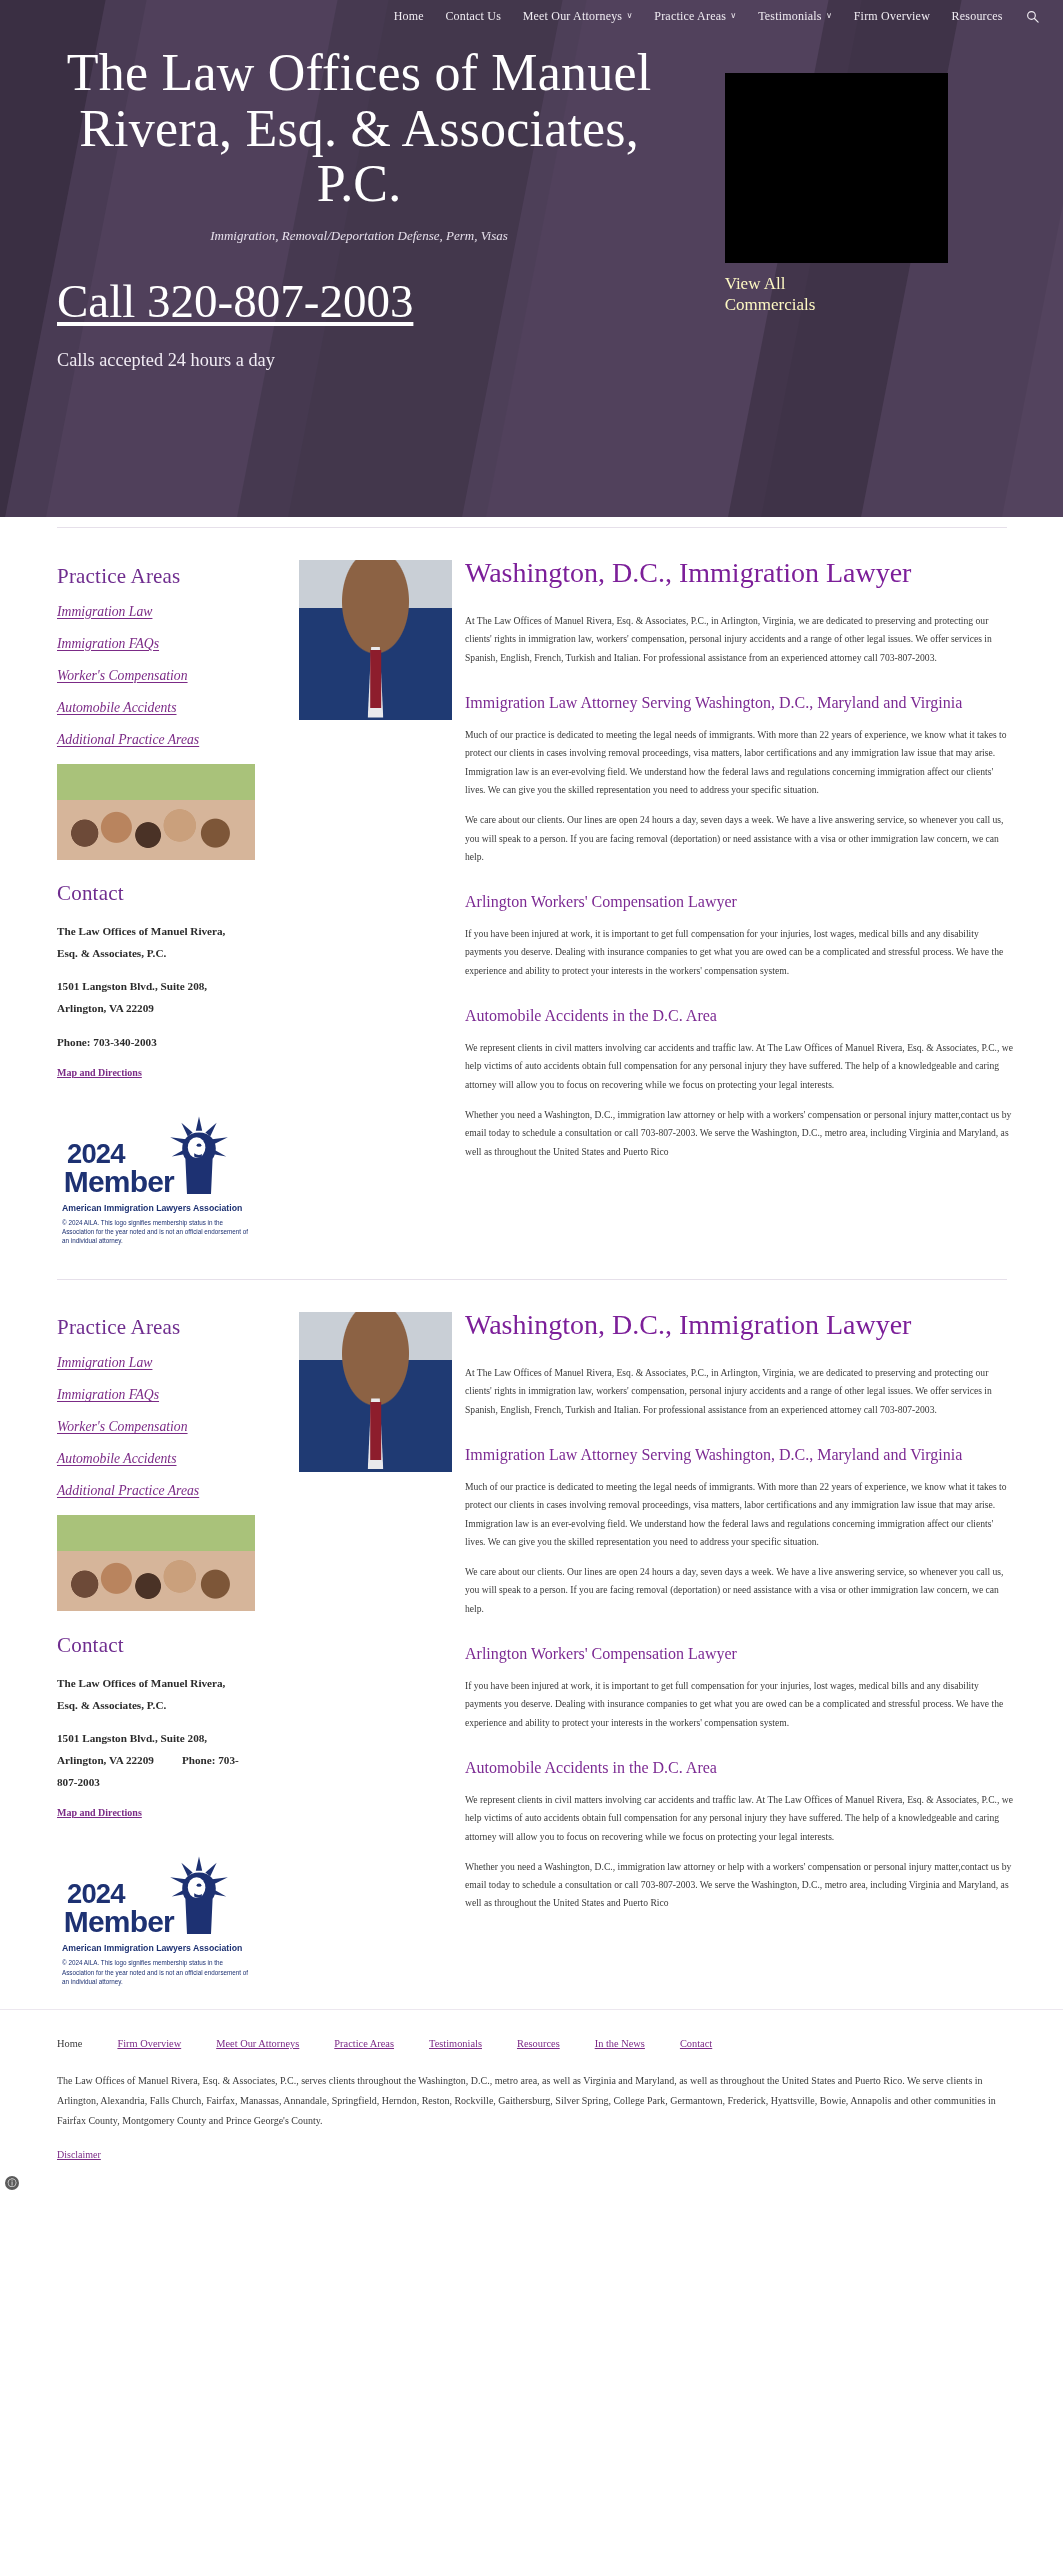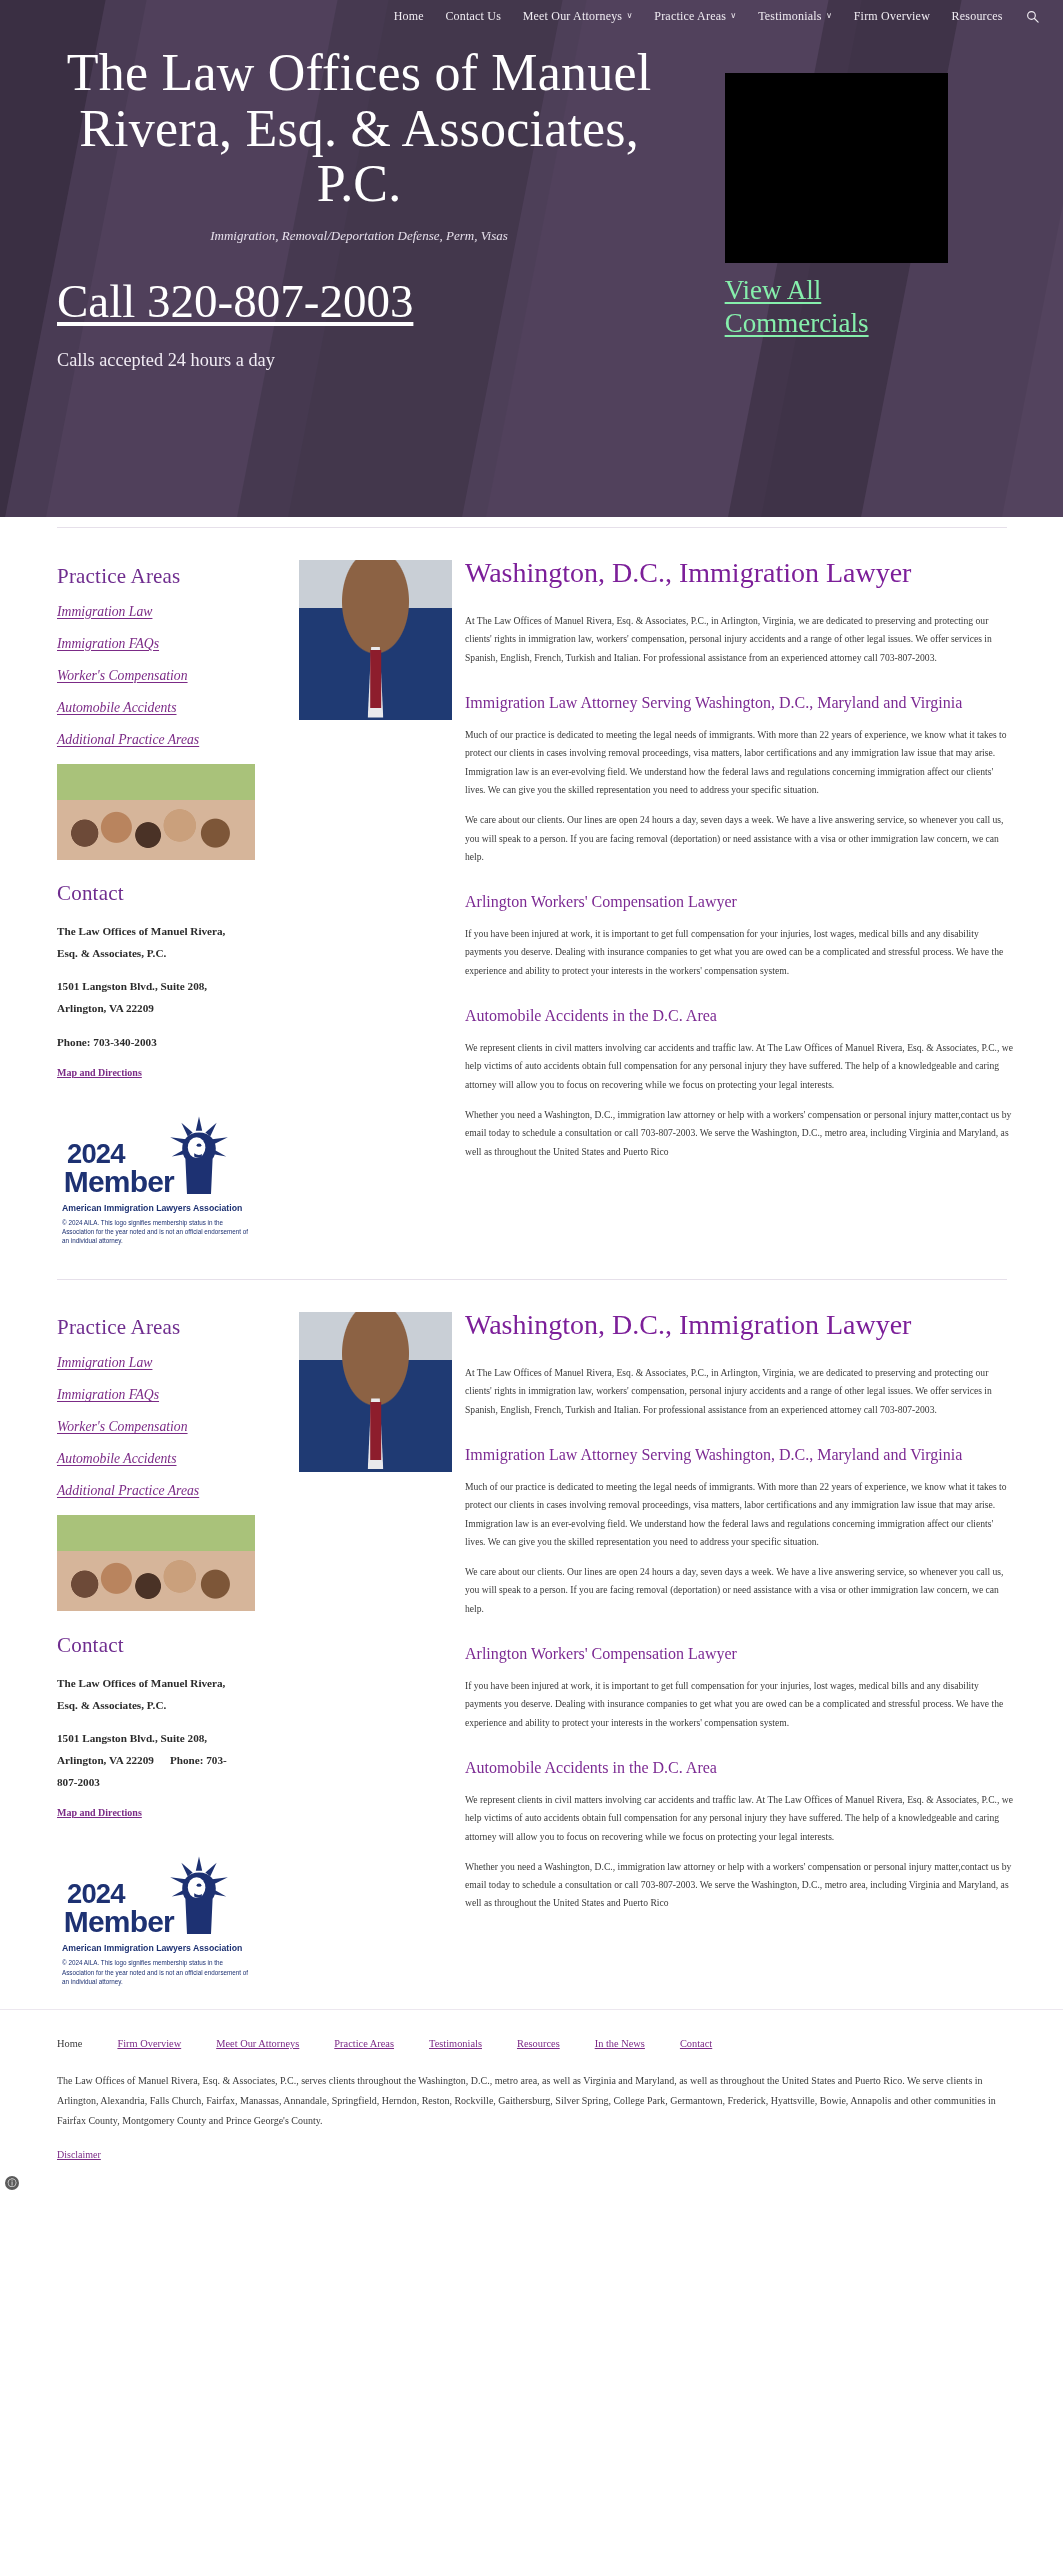--- a/index.html
+++ b/index.html
@@ -101,24 +101,23 @@
     width: 291px;
     padding-top: 43px;
   }
   .video-box {
     width: 223px; height: 190px;
     background: #000;
     margin-left: 15px;
   }
   .view-all {
     display: inline-block;
-    color: #86efac;
-    font-size: 27px;
+    color: #fef9c3;
+    font-size: 17px;
     line-height: 1.22;
-    text-decoration: underline;
     text-underline-offset: 2.5px;
     margin: 11.6px 0 0 15px;
     width: 125px;
     cursor: pointer;
   }
 
   
   .block {
     width: 1064px;
     display: flex;
@@ -172,21 +171,21 @@
   .contact-gap { height: 11.6px; }
   .map-link {
     display: inline-block;
     color: #7b2a86;
     font-size: 10px;
     font-weight: bold;
     text-decoration: underline;
     margin-top: 13.3px;
     cursor: pointer;
   }
-  .inline-phone { padding-left: 16px; }
+  .inline-phone { padding-left: 28px; }
 
   
   .aila {
     width: 190px;
     margin: 30px 8px 15px 5px;
     position: relative;
   }
   .aila-art { position: relative; height: 90px; }
   .statue {
     position: absolute; right: 13.3px; top: 0;

